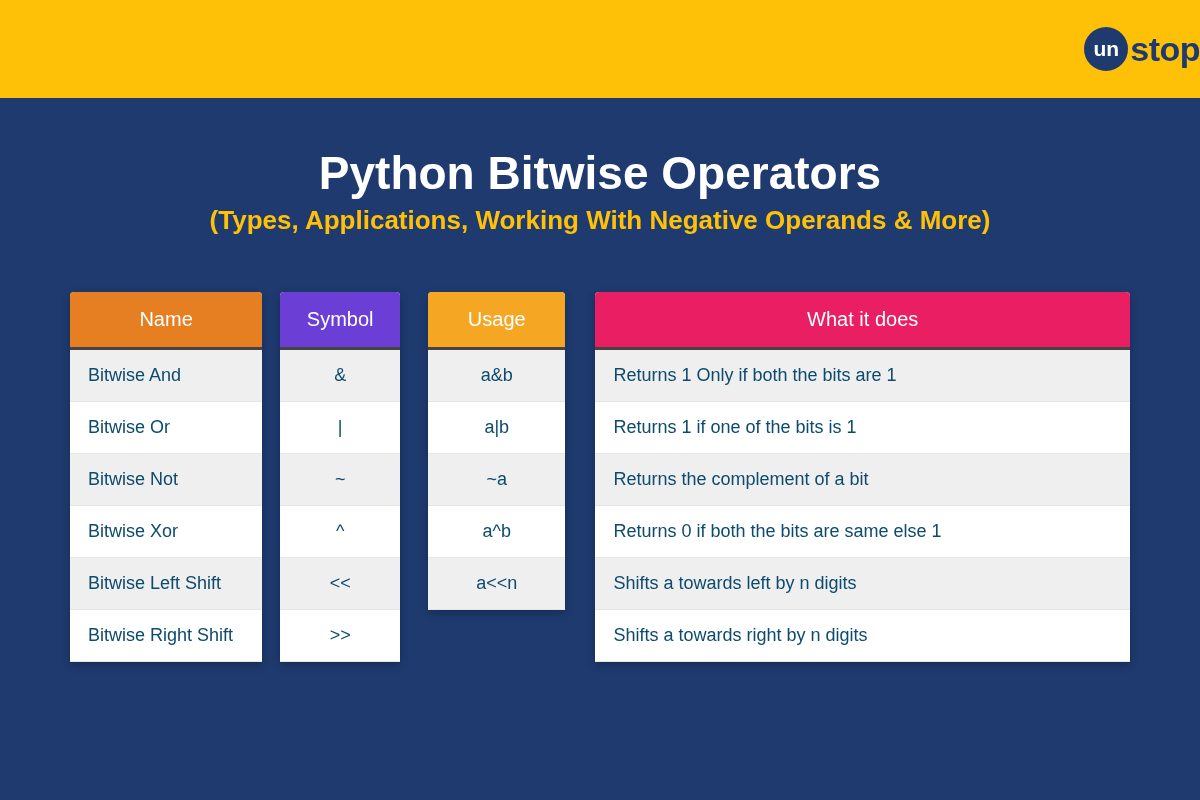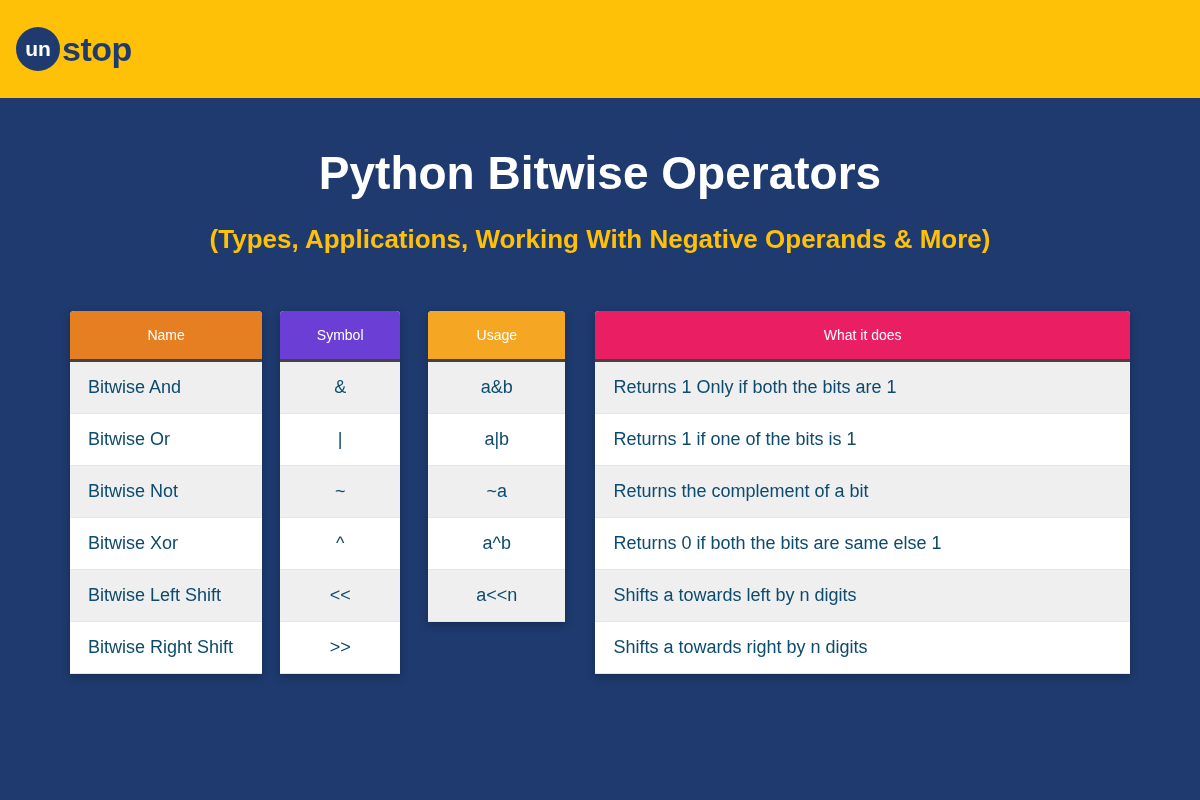--- a/index.html
+++ b/index.html
@@ -9,22 +9,21 @@
   font-family: -apple-system, BlinkMacSystemFont, 'Segoe UI', Arial, sans-serif;
   background: #1e3a6e;
   overflow: hidden;
 }
 .header-bar {
   width: 100%;
   height: 98px;
   background: #ffc107;
   display: flex;
   align-items: center;
-  justify-content: flex-start;
-  padding-left: 16px;
+  justify-content: flex-end;
 }
 .logo-wrap {
   display: flex;
   align-items: center;
   gap: 2px;
 }
 .logo-circle {
   width: 44px;
   height: 44px;
   background: #1e3a6e;
@@ -43,21 +42,21 @@
   letter-spacing: -0.5px;
 }
 .content {
   padding: 48px 70px 0;
   text-align: center;
 }
 .main-title {
   color: #fff;
   font-size: 46px;
   font-weight: 700;
-  margin-bottom: 24px;
+  margin-bottom: 5px;
 }
 .subtitle {
   color: #ffc107;
   font-size: 26px;
   font-weight: 600;
   margin-bottom: 56px;
 }
 .tables-row {
   display: flex;
   gap: 18px;
@@ -65,21 +64,21 @@
   align-items: flex-start;
 }
 .col-table {
   background: #fff;
   border-radius: 4px 4px 0 0;
   overflow: hidden;
   box-shadow: 0 3px 8px rgba(0,0,0,0.25);
 }
 .col-header {
   color: #fff;
-  font-size: 14px;
+  font-size: 20px;
   font-weight: 500;
   padding: 16px 12px;
   text-align: center;
   border-bottom: 3px solid #444;
 }
 .h-name { background: #e67e22; }
 .h-symbol { background: #6b3fd6; }
 .h-usage { background: #f5a623; }
 .h-desc { background: #e91e63; }
 .col-body { }

